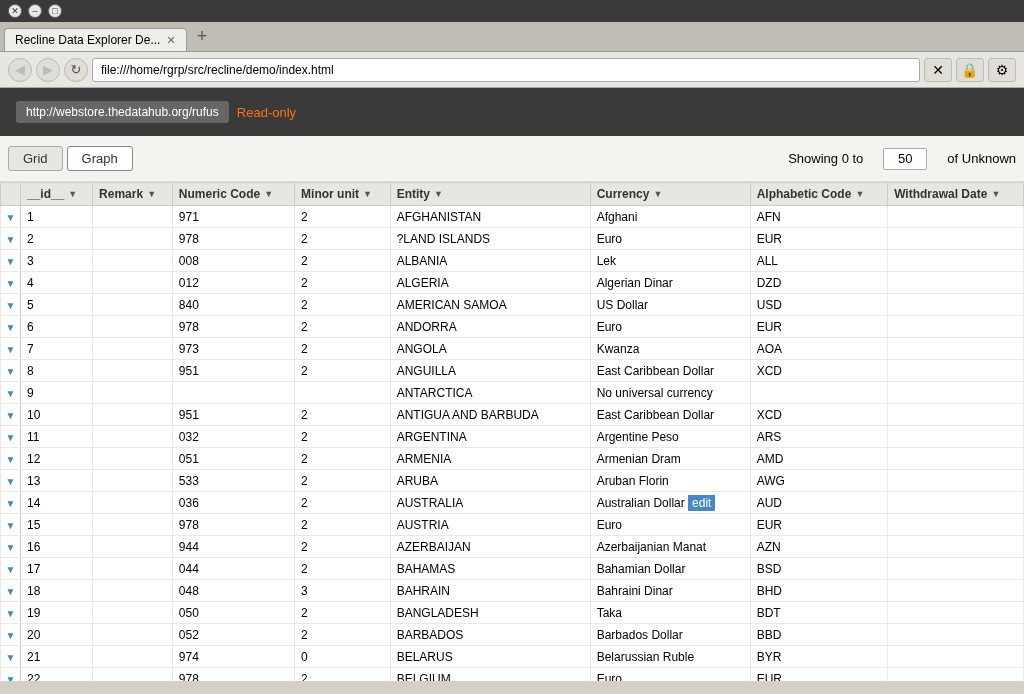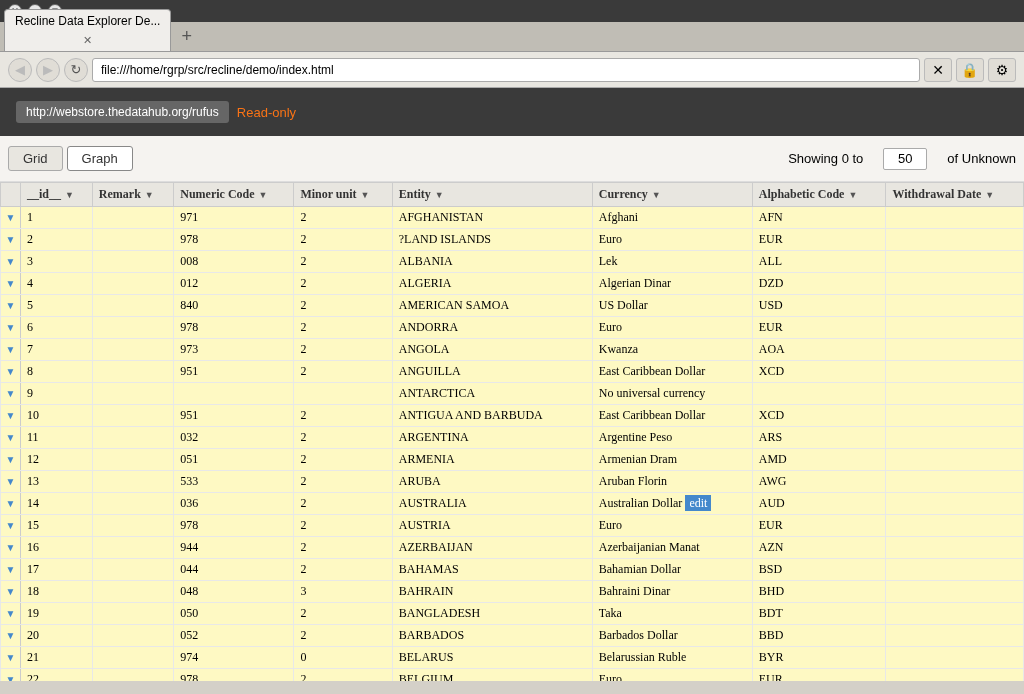--- a/index.html
+++ b/index.html
@@ -36,21 +36,20 @@
     .tab {
       background: #f0eeeb;
       border: 1px solid #999;
       border-bottom: none;
       border-radius: 4px 4px 0 0;
       padding: 4px 10px;
       font-size: 12px;
       display: flex; align-items: center; gap: 6px;
       min-width: 160px;
       cursor: pointer;
-      flex-direction: column;
     }
     .tab-title { flex: 1; overflow: hidden; text-overflow: ellipsis; white-space: nowrap; }
     .tab-close { font-size: 11px; color: #666; cursor: pointer; }
     .tab-new { background: none; border: none; margin-left: 6px; font-size: 18px; color: #555; cursor: pointer; padding: 0 4px; align-self: center; }
 
     
     .nav-bar {
       background: #e8e6e0;
       height: 36px;
       display: flex;
@@ -144,24 +143,23 @@
       width: 44px; height: 22px;
       border: 1px solid #aaa;
       border-radius: 2px;
       text-align: center;
       font-size: 13px;
     }
 
     
     .table-container {
       overflow: auto;
-      background: #fef9c3;
+      background: #ffffff;
       height: calc(100vh - 195px);
       position: relative;
-      font-family: Liberation Serif, serif;
     }
     table {
       border-collapse: collapse;
       width: 100%;
       font-size: 12px;
     }
     thead th {
       background: #e8e6e0;
       border: 1px solid #ccc;
       padding: 4px 6px;

